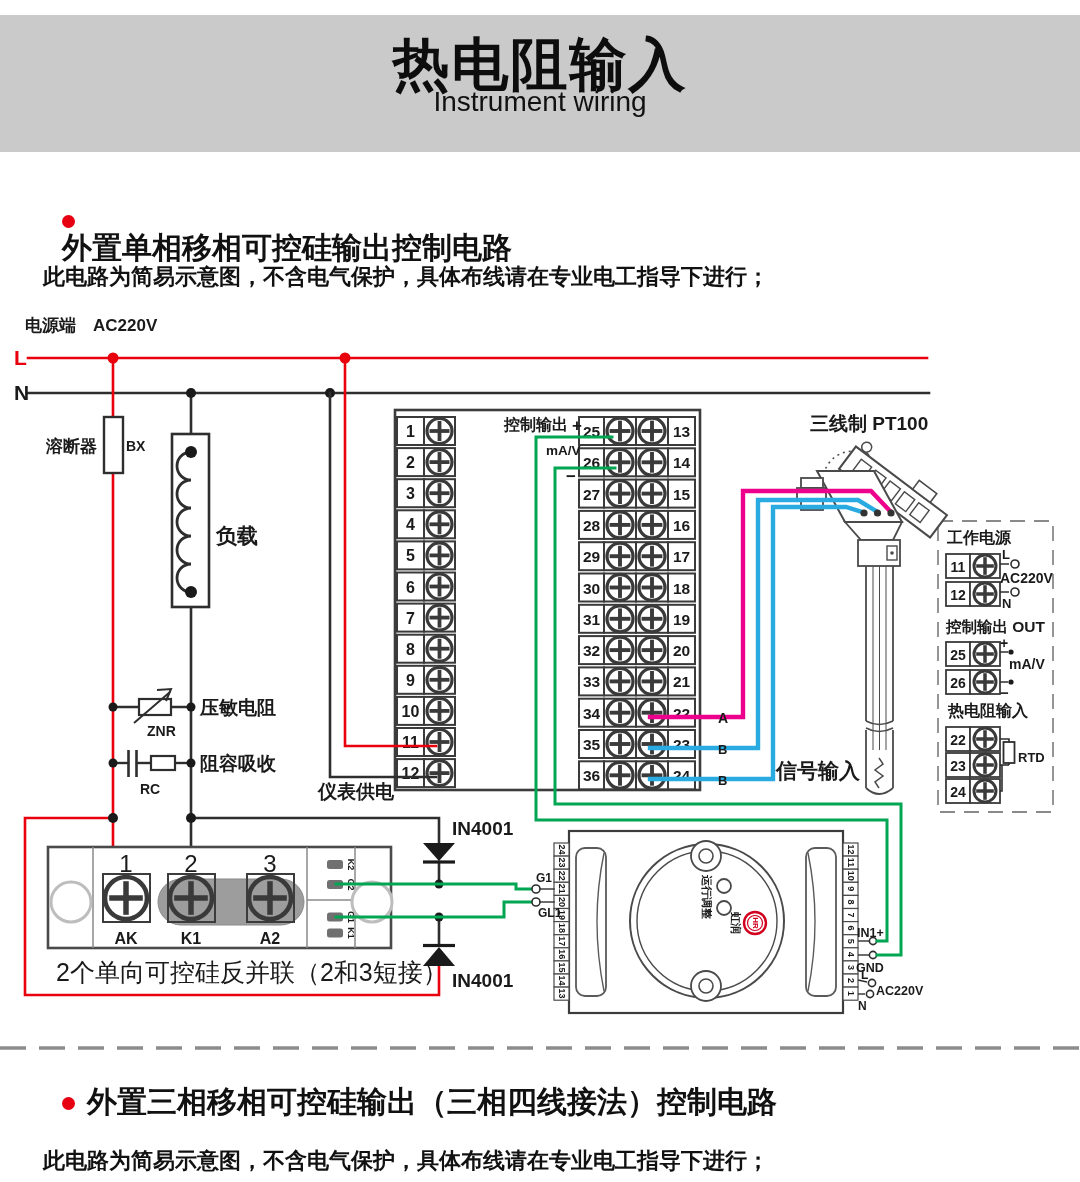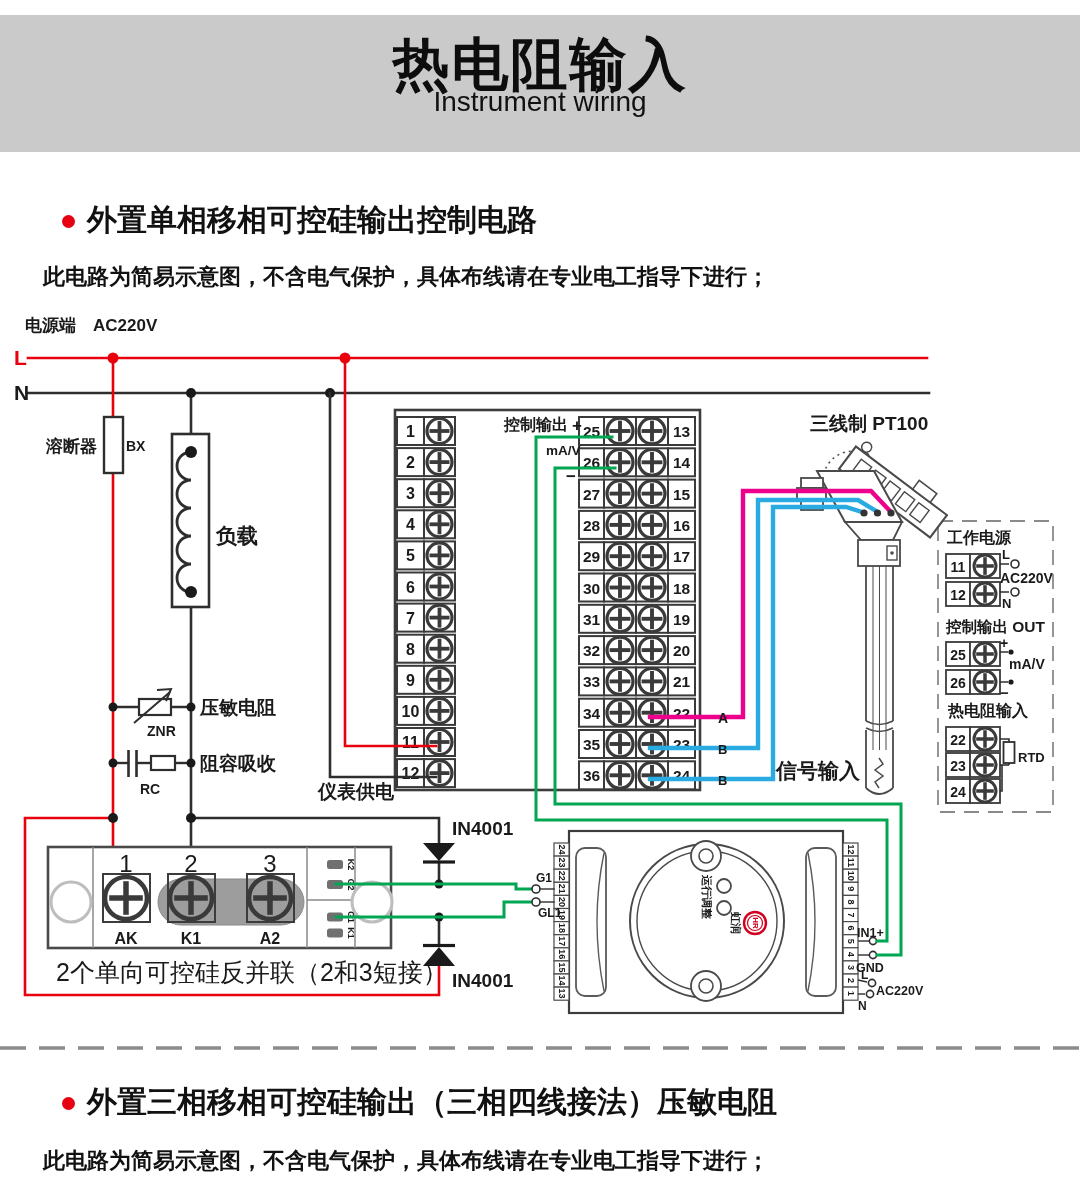--- a/index.html
+++ b/index.html
@@ -18,21 +18,21 @@
 </head>
 <body>
 
 <div class="page">
 
   <div class="abs header-band">
     <div class="header-title">热电阻输入</div>
     <div class="header-sub">Instrument wiring</div>
   </div>
 
-  <div class="abs sec-title" style="top:200px;">
+  <div class="abs sec-title" style="top:200px;flex-direction:column;">
     <span class="bullet"></span>
     <span>外置单相移相可控硅输出控制电路</span>
   </div>
   <div class="abs warning" style="top:262px;">此电路为简易示意图，不含电气保护，具体布线请在专业电工指导下进行；</div>
 
   <svg id="diagram" width="1080" height="1182" viewBox="0 0 1080 1182">
 
     <g id="base-wires" stroke-linecap="square" fill="none">
       <line x1="28" y1="358" x2="927" y2="358" stroke="#e8000d" stroke-width="2.6"></line>
       <line x1="28" y1="393" x2="929" y2="393" stroke="#2e2e2e" stroke-width="2.6"></line>
@@ -716,17 +716,17 @@
       <text x="707" y="908" font-size="11" text-anchor="middle" dominant-baseline="central" transform="rotate(90 707 908)">调整</text>
       <text x="736" y="923" font-size="11" text-anchor="middle" dominant-baseline="central" transform="rotate(90 736 923)">虹润</text>
       <text x="755" y="923" font-size="8" fill="#d2001e" text-anchor="middle" dominant-baseline="central" transform="rotate(90 755 923)">HR</text>
     </g>
 
     <line x1="0" y1="1048" x2="1080" y2="1048" stroke="#8c8c8c" stroke-width="3.6" stroke-dasharray="26 13"></line>
   </svg>
 
   <div class="abs sec-title" style="top:1082px;">
     <span class="bullet"></span>
-    <span>外置三相移相可控硅输出（三相四线接法）压敏电阻</span>
+    <span>外置三相移相可控硅输出（三相四线接法）控制电路</span>
   </div>
   <div class="abs warning" style="top:1146px;">此电路为简易示意图，不含电气保护，具体布线请在专业电工指导下进行；</div>
 
 </div>
 
 </body></html>

